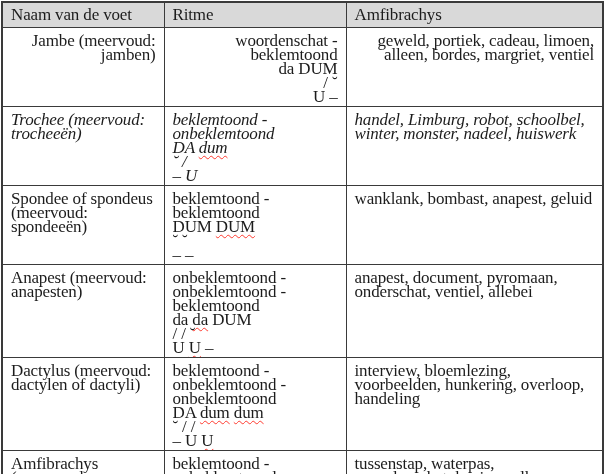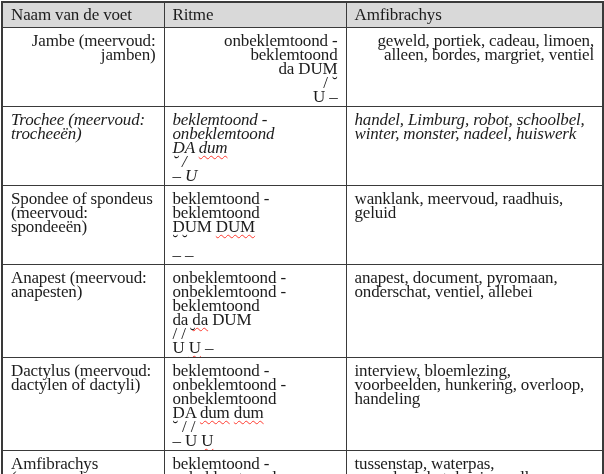--- a/index.html
+++ b/index.html
@@ -33,21 +33,21 @@
       <tr>
         <th>Naam van de voet</th>
         <th>Ritme</th>
         <th>Amfibrachys</th>
       </tr>
     </thead>
     <tbody>
         <tr class="r0">
           <td>Jambe (meervoud: jamben)</td>
           <td>
-            <div class="rl"><span>onbeklemtoond - beklemtoond</span></div>
+            <div class="rl"><span>woordenschat - beklemtoond</span></div>
             <div class="rl"><span>da DUM</span></div>
             <div class="rl"><span>/ ˘</span></div>
             <div class="rl"><span>U –</span></div>
           </td>
           <td>geweld, portiek, cadeau, limoen, alleen, bordes, margriet, ventiel</td>
         </tr>
         <tr class="r1">
           <td>Trochee (meervoud: trocheeën)</td>
           <td>
             <div class="rl"><span>beklemtoond - onbeklemtoond</span></div>
@@ -58,21 +58,21 @@
           <td>handel, Limburg, robot, schoolbel, winter, monster, nadeel, huiswerk</td>
         </tr>
         <tr class="r2">
           <td>Spondee of spondeus (meervoud: spondeeën)</td>
           <td>
             <div class="rl"><span>beklemtoond - beklemtoond</span></div>
             <div class="rl"><span>DUM </span><span class="sq">DUM</span></div>
             <div class="rl"><span>˘ ˘</span></div>
             <div class="rl"><span>– –</span></div>
           </td>
-          <td>wanklank, meervoud, raadhuis, geluid</td>
+          <td>wanklank, bombast, anapest, geluid</td>
         </tr>
         <tr class="r3">
           <td>Anapest (meervoud: anapesten)</td>
           <td>
             <div class="rl"><span>onbeklemtoond - onbeklemtoond - beklemtoond</span></div>
             <div class="rl"><span>da </span><span class="sq">da</span><span> DUM</span></div>
             <div class="rl"><span>/ / ˘</span></div>
             <div class="rl"><span>U </span><span class="sq">U</span><span> –</span></div>
           </td>
           <td>anapest, document, pyromaan, onderschat, ventiel, allebei</td>

